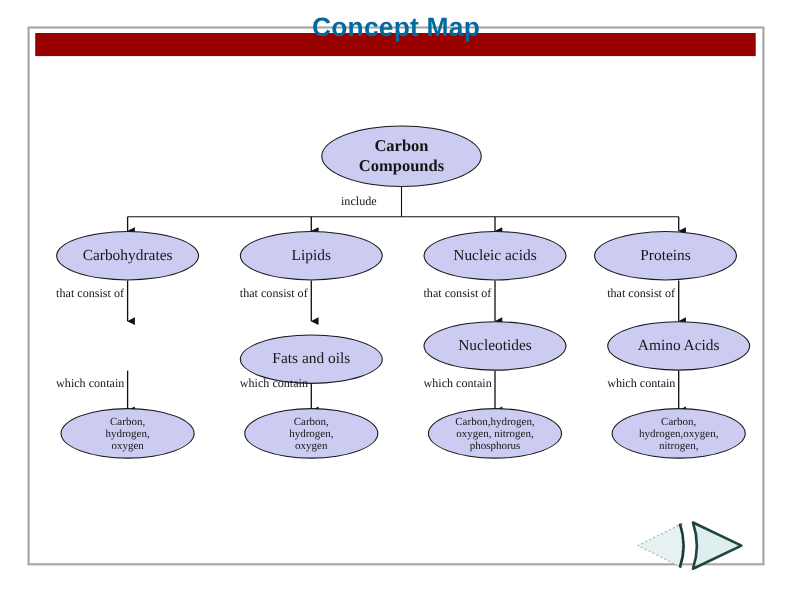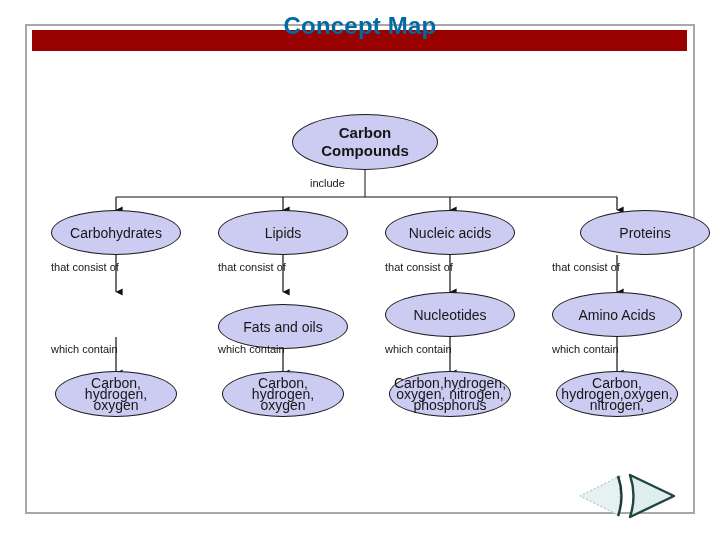--- a/index.html
+++ b/index.html
@@ -53,20 +53,21 @@
   }
 
   
   #diagram {
     position: absolute;
     left: 0;
     top: 0;
     width: 720px;
     height: 433px;
     z-index: 4;
+    font-family: Liberation Serif, serif;
   }
   #wires {
     position: absolute;
     left: 0;
     top: 0;
     width: 720px;
     height: 540px;
     pointer-events: none;
   }
 
@@ -101,21 +102,21 @@
   }
   .node-l2 {
     width: 130px;
     height: 45px;
     font-size: 14px;
     line-height: 16px;
   }
   .node-l3 {
     width: 122px;
     height: 46px;
-    font-size: 14px;
+    font-size: 10px;
     line-height: 11px;
   }
 
   
   .edge-label {
     position: absolute;
     text-align: left;
     font-size: 11px;
     color: #161616;
     white-space: nowrap;
@@ -222,21 +223,21 @@
   </div>
   <div class="edge-label" style="left:385px; top:343px; width:130px;">which contain</div>
   <div class="node node-l3" style="left:389px; top:371px;">
     <div>
       <span>Carbon,hydrogen,</span><br>
       <span>oxygen, nitrogen,</span><br>
       <span>phosphorus</span>
     </div>
   </div>
 
-  <div class="node node-l1" style="left:580px; top:210px;align-items:center;">
+  <div class="node node-l1" style="left:540px; top:210px;align-items:center;">
     <span>Proteins</span>
   </div>
   <div class="edge-label" style="left:552px; top:261px; width:130px;">that consist of</div>
   <div class="node node-l2" style="left:552px; top:292px;">
     <span>Amino Acids</span>
   </div>
   <div class="edge-label" style="left:552px; top:343px; width:130px;">which contain</div>
   <div class="node node-l3" style="left:556px; top:371px;">
     <div>
       <span>Carbon,</span><br>

